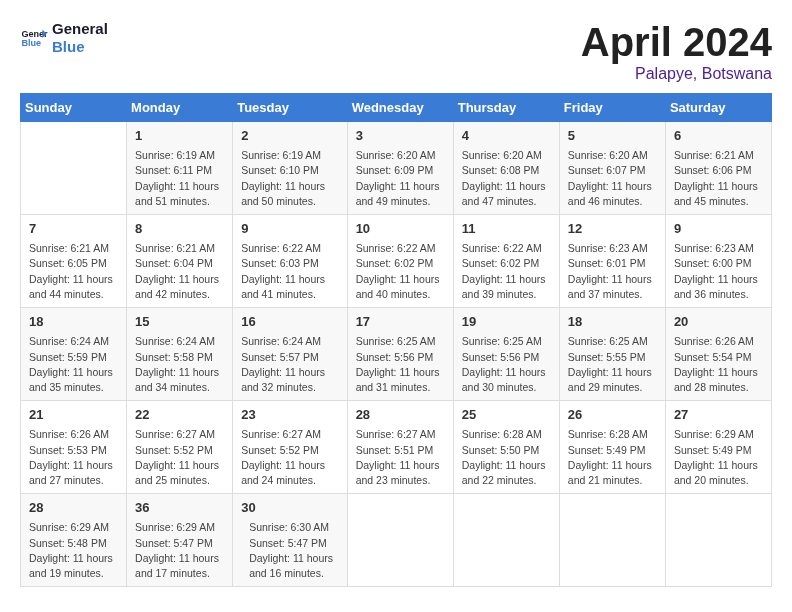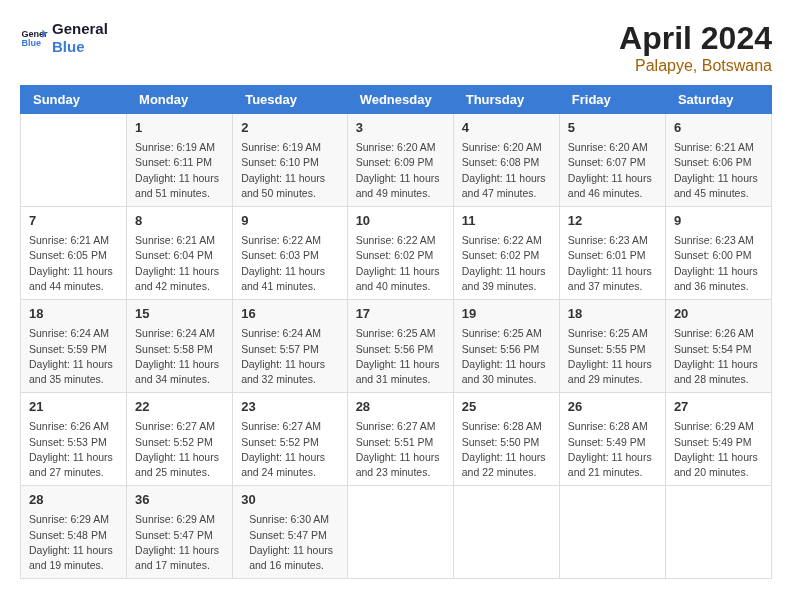--- a/index.html
+++ b/index.html
@@ -22,39 +22,39 @@
       gap: 4px;
     }
     .logo-icon {
       width: 28px;
       height: 28px;
     }
     .title-block {
       text-align: right;
     }
     .month-title {
-      font-size: 32px;
+      font-size: 40px;
       font-weight: bold;
       color: #222;
     }
     .location-title {
       font-size: 16px;
-      color: #a16207;
+      color: #4c1d95;
     }
     table {
       width: 100%;
       border-collapse: collapse;
       font-size: 11px;
     }
     thead tr {
       background: #3a7bd5;
       color: #fff;
     }
     thead th {
-      padding: 6px 12px;
+      padding: 6px 4px;
       text-align: left;
       font-size: 13px;
       font-weight: bold;
       border: 1px solid #3a7bd5;
     }
     tbody tr {
       border-bottom: 1px solid #ccc;
     }
     tbody td {
       padding: 5px 8px;

